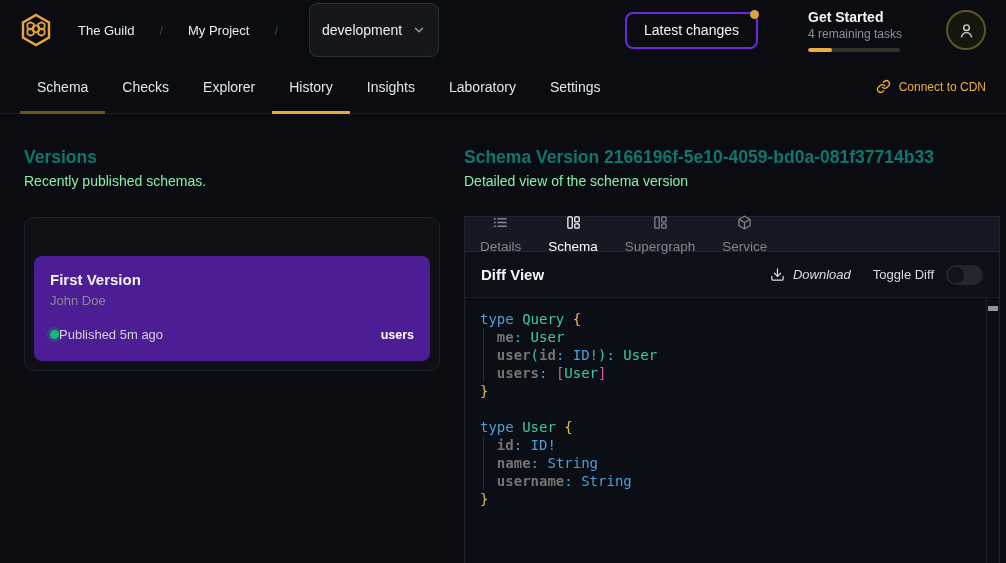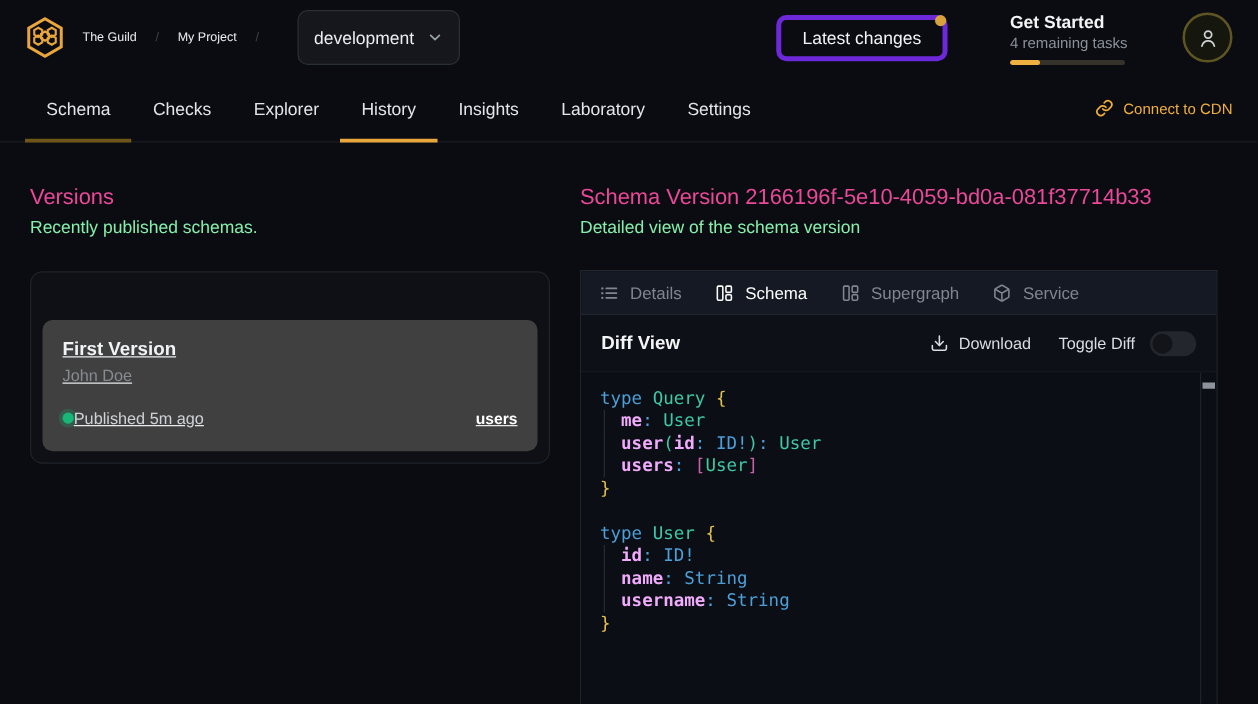--- a/index.html
+++ b/index.html
@@ -8,33 +8,33 @@
     width:1006px; height:563px; overflow:hidden;
     background:#0a0c11; color:#e7e9ec;
     font-family:"Liberation Sans", sans-serif;
     -webkit-font-smoothing:antialiased;
   }
   svg { display:block; }
 
   
   .header { height:60px; display:flex; align-items:center; padding:0 20px 0 18px; }
   .logo { width:36px; height:36px; flex:none; cursor:pointer; }
-  .crumbs { display:flex; align-items:center; margin-left:12px; font-size:10px; }
+  .crumbs { display:flex; align-items:center; margin-left:24px; font-size:13px;gap:10px; }
   .crumb { color:#eceef0; cursor:pointer; }
   .crumb-sep { color:#3f444c; margin:0 15px; }
   .env-select {
-    margin-left:16px; height:44px; display:flex; align-items:center; gap:10px;
+    margin-left:16px; height:54px; display:flex; align-items:center; gap:10px;
     background:#15171d; border:1px solid #2a2e35; border-radius:8px;
     padding:4px 12px; font-size:14px; color:#eceef0; cursor:pointer;
   }
   .env-select .chev { color:#9aa0a8; }
   .header-right { margin-left:auto; display:flex; align-items:center; }
   .latest-btn {
     position:relative; height:37px; padding:0 17px; font-size:14px; color:#f2f3f5;
-    background:transparent; border:4px solid #6d28d9; border-radius:8px;
+    background:transparent; border:2px solid #6d28d9; border-radius:8px;
     font-family:inherit; cursor:pointer;
   }
   .latest-dot { position:absolute; top:-4px; right:-3px; width:9px; height:9px; border-radius:50%; background:#d9a33c; }
   .get-started { margin-left:50px; width:92px; cursor:pointer; }
   .gs-title { font-size:14px; font-weight:600; color:#f4f5f6; line-height:17px; }
   .gs-sub { font-size:12px; color:#8b9199; line-height:15px; margin-top:1px; white-space:nowrap; }
   .gs-bar { margin-top:6px; height:4px; border-radius:2px; background:#35312b; overflow:hidden; }
   .gs-fill { height:100%; border-radius:2px; background:#efb03f; }
   .avatar {
     margin-left:46px; width:40px; height:40px; border-radius:50%;
@@ -52,61 +52,61 @@
   .nav-tab.semi::after { background:#6e5518; }
   .nav-tab.active::after { background:#e8a63c; }
   .connect-cdn {
     margin-left:auto; align-self:center; display:flex; align-items:center; gap:8px;
     color:#f0ae3d; font-size:12px; cursor:pointer;
   }
 
   
   .main { display:flex; padding-top:33px; }
   .col-left { width:464px; flex:none; padding:0 24px; }
-  .col-right { flex:1; padding-right:32px; }
-  .sec-title { margin:0; font-size:17.5px; font-weight:400; color:#ec4899; line-height:20px; }
+  .col-right { flex:1; padding-right:6px; }
+  .sec-title { margin:0; font-size:17.5px; font-weight:700; color:#0f766e; line-height:20px; }
   .sec-sub { margin:6px 0 0; font-size:14px; color:#86efac; line-height:17px; }
 
   .version-card {
     margin-top:27px; border:1px solid #1f222a; background:#0e1015;
     border-radius:10px; padding:38px 9px 9px;
   }
-  .version-item { background:#404040; border-radius:8px; padding:14px 16px 19px; cursor:pointer;text-decoration:underline; }
+  .version-item { background:#4c1d95; border-radius:8px; padding:14px 16px 19px; cursor:pointer; }
   .vi-title { font-size:15px; font-weight:600; color:#f2f3f5; line-height:19px; }
   .vi-author { font-size:13px; color:#878c94; margin-top:4px; line-height:16px; }
   .vi-meta { display:flex; align-items:center; margin-top:18px; }
   .vi-dot { width:9px; height:9px; border-radius:50%; background:#17b877; box-shadow:0 0 0 3px rgba(23,184,119,.22); flex:none; }
   .vi-status { margin-left:0; font-size:13px; color:#cfd3d8; }
   .vi-service { margin-left:auto; font-size:12.5px; font-weight:700; color:#ffffff; }
 
   
   .panel { margin-top:26px; border:1px solid #20242c; border-bottom:none; }
   .tabstrip { height:35px; background:#151923; display:flex; align-items:center; padding:0 15px; gap:27px; border-bottom:1px solid #20242c; }
-  .ptab { display:flex; align-items:center; gap:9px; font-size:13.5px; color:#80868e; cursor:pointer; }
+  .ptab { display:flex; align-items:center; gap:9px; font-size:13.5px; color:#80868e; cursor:pointer;flex-direction:column; }
   .ptab.active { color:#ffffff; }
   .toolbar { height:46px; background:#0d1016; display:flex; align-items:center; padding:0 16px; border-bottom:1px solid #171b22; }
   .tb-title { font-size:15px; font-weight:700; color:#f4f5f6; }
-  .dl-btn { margin-left:auto; display:flex; align-items:center; gap:8px; font-size:13px; color:#dadde1; background:none; border:none; font-family:inherit; cursor:pointer; }
+  .dl-btn { margin-left:auto; display:flex; align-items:center; gap:8px; font-size:13px; color:#dadde1; background:none; border:none; font-family:inherit; cursor:pointer;font-style:italic; }
   .tg-label { margin-left:16px; font-size:13px; color:#dadde1; }
   .switch { margin-left:12px; width:37px; height:20px; border-radius:10px; background:#23262c; position:relative; cursor:pointer; }
   .switch-knob { position:absolute; top:2px; left:2px; width:16px; height:16px; border-radius:50%; background:#121419; }
 
   .codeblock {
     height:266px; background:#0b0e15; position:relative;
     padding:12px 26px 0 15px; overflow:hidden;
     font-family:"DejaVu Sans Mono", monospace; font-size:14px; line-height:18px;
   }
   .code-line { position:relative; white-space:pre; }
   .code-line .guide { position:absolute; left:3px; top:0; bottom:0; width:1px; background:#262b33; }
   .tok-kw { color:#4d9fd8; }
   .tok-ty { color:#3ec9a7; }
   .tok-br { color:#e3bf4d; }
   .tok-pa { color:#3ec9a7; }
   .tok-bk { color:#c75fa9; }
-  .tok-fi { color:#f0abfc; font-weight:600; }
+  .tok-fi { color:#737373; font-weight:600; }
   .tok-pl { color:#c6d1dc; }
   .code-scrollbar { position:absolute; top:0; right:0; bottom:0; width:13px; border-left:1px solid #1e222a; }
   .code-thumb { position:absolute; top:8px; left:1px; right:1px; height:5px; background:#8d949c; }
 </style>
 </head>
 <body>
 
 <div class="header">
   <div class="logo">
     <svg viewBox="0 0 36 36" fill="none" stroke="#e8a63c" stroke-width="2.4">

